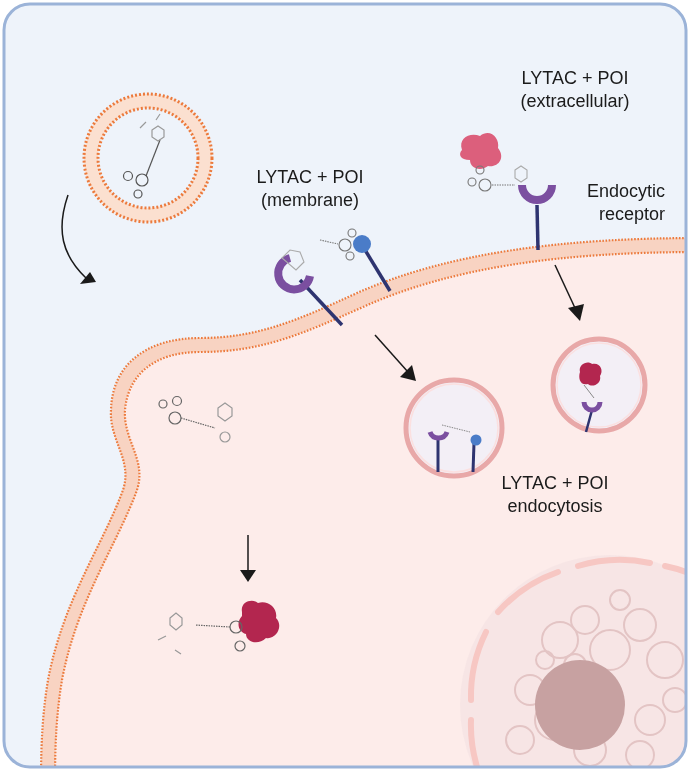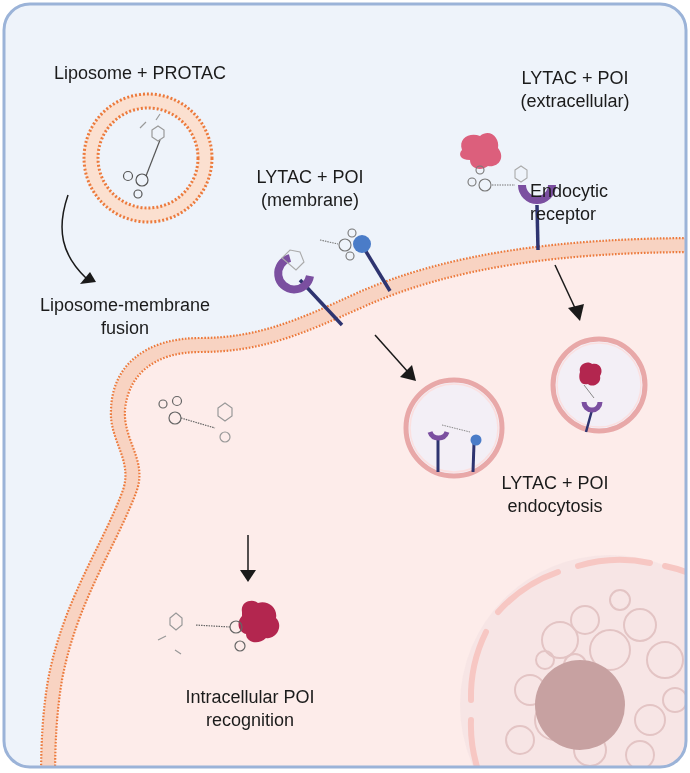--- a/index.html
+++ b/index.html
@@ -158,26 +158,21 @@
       <circle cx="236" cy="627" r="6"></circle>
           <circle cx="240" cy="646" r="5"></circle>
       <path d="M 230 627 L 195 625" stroke-dasharray="1.5 1"></path>
       <path d="M 170 618 l 6 -5 l 6 5 l 0 7 l -6 5 l -6 -5 Z" stroke="#999"></path>
       <path d="M 158 640 l 8 -4 M 175 650 l 6 4" stroke="#999"></path>
     </g>
   </g>
 </svg>
 
   
-  <div class="lbl" style="left:20px; top:62px; width:240px;">Liposome + PROTAC</div>
-  <div class="lbl" style="left:10px; top:294px; width:230px;">Liposome-membrane
-fusion</div>
   <div class="lbl" style="left:235px; top:166px; width:150px;">LYTAC + POI
 (membrane)</div>
   <div class="lbl" style="left:495px; top:67px; width:160px;">LYTAC + POI
 (extracellular)</div>
-  <div class="lbl" style="left:530px; top:180px; width:110px; text-align:left;">Endocytic
+  <div class="lbl" style="left:555px; top:180px; width:110px; text-align:right;">Endocytic
 receptor</div>
   <div class="lbl" style="left:470px; top:472px; width:170px;">LYTAC + POI
 endocytosis</div>
-  <div class="lbl" style="left:150px; top:686px; width:200px;">Intracellular POI
-recognition</div>
 </div>
 
 </body></html>

